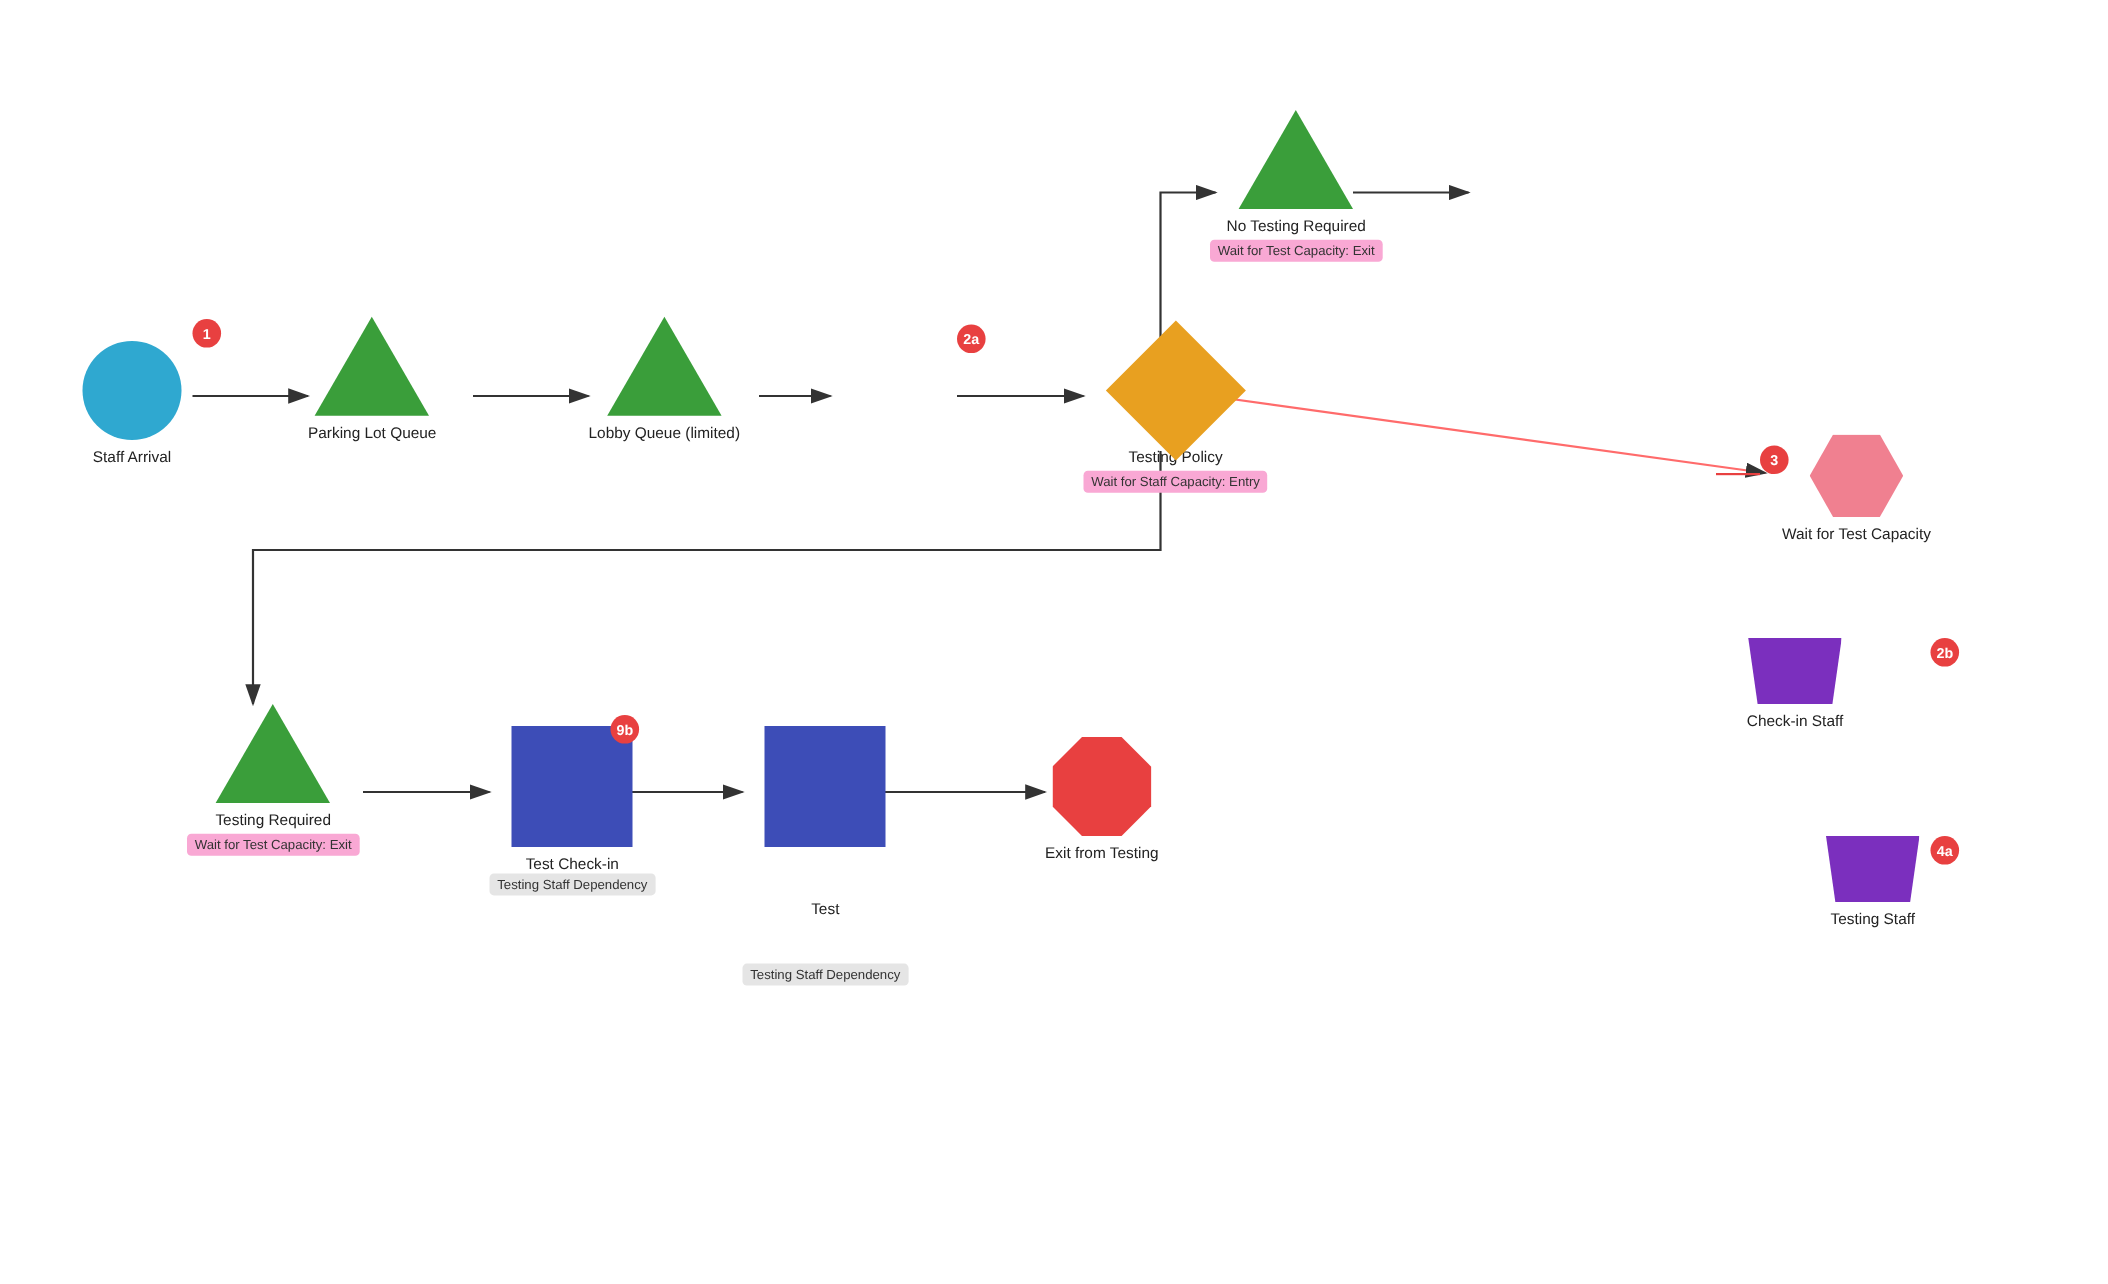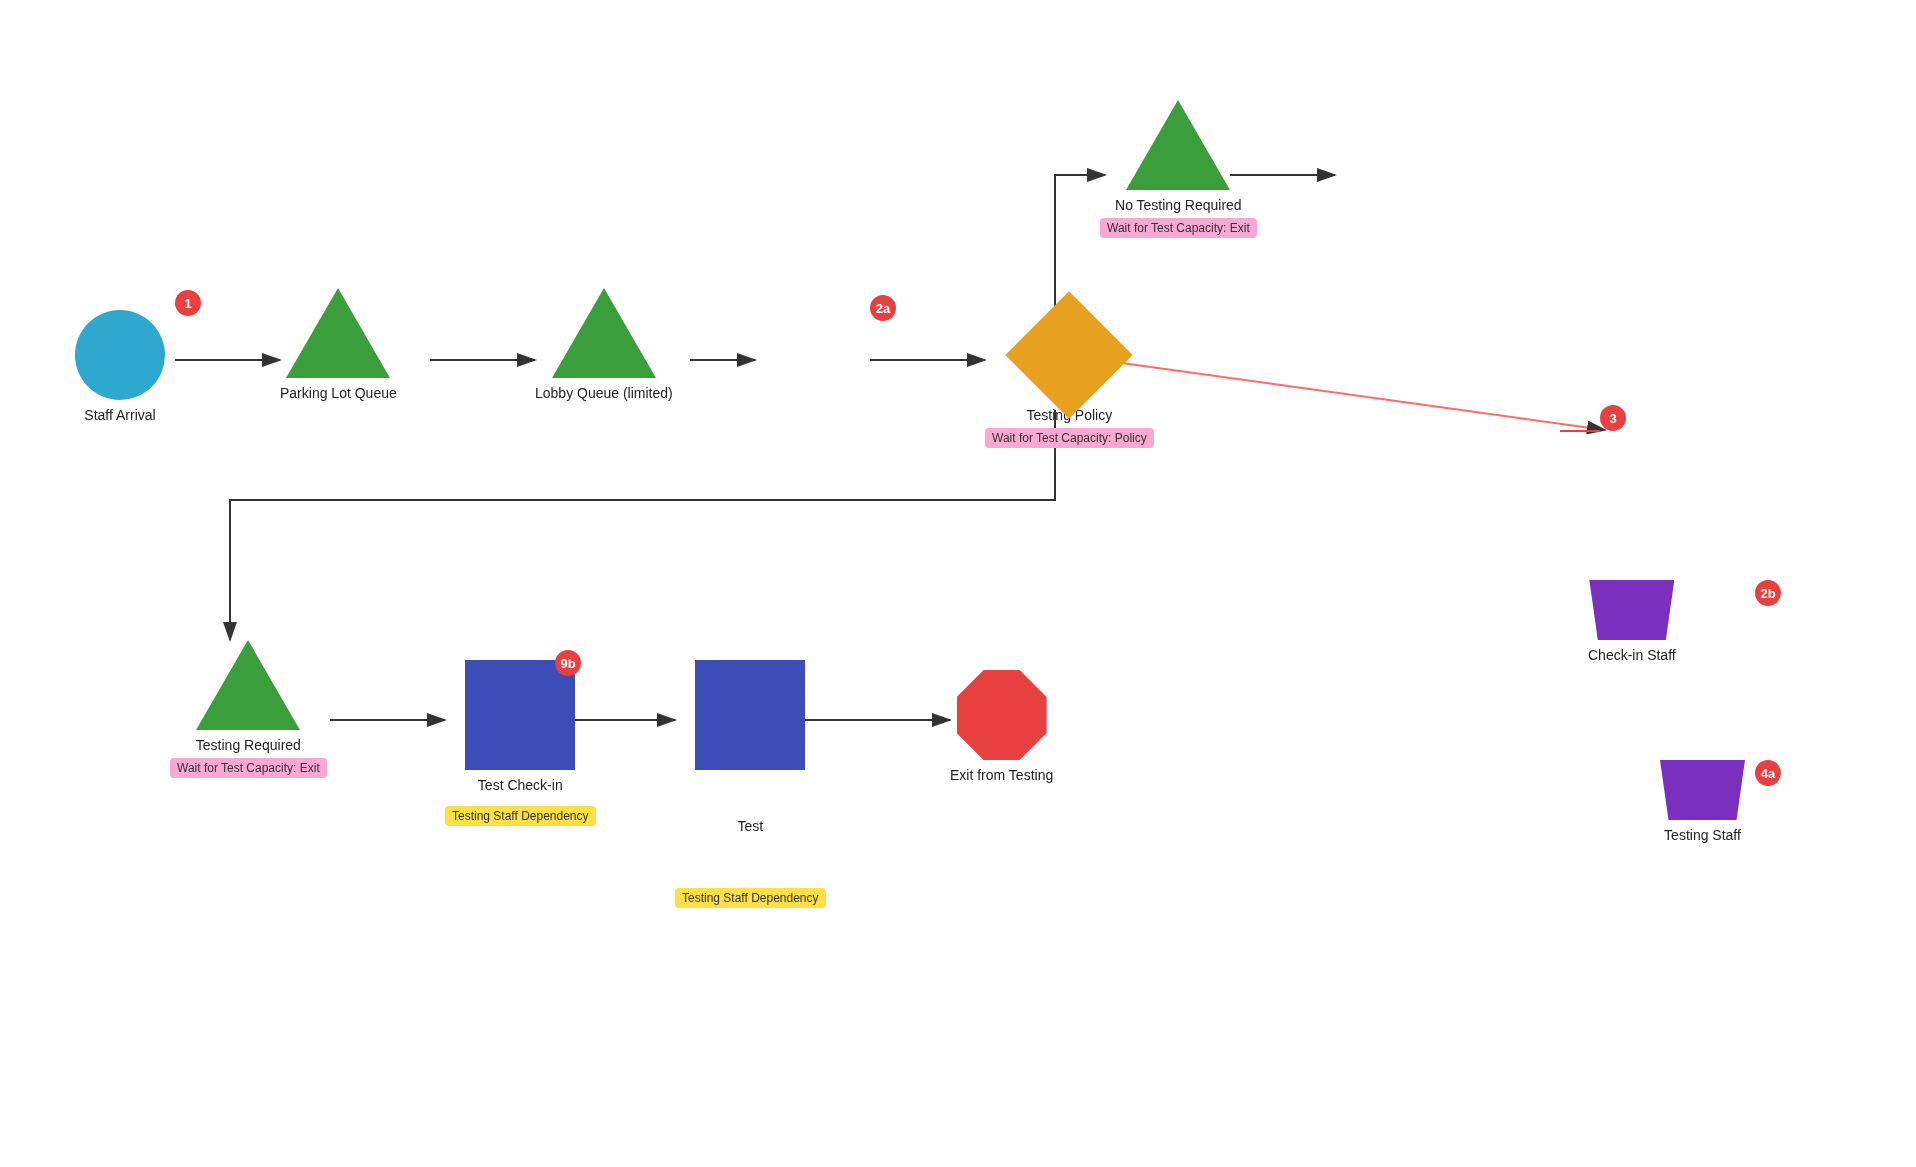--- a/index.html
+++ b/index.html
@@ -106,26 +106,26 @@
     .tag {
       background: #f9a8d4;
       border-radius: 4px;
       padding: 3px 7px;
       font-size: 12px;
       color: #333;
       margin-top: 4px;
       white-space: nowrap;
     }
     .tag-purple {
-      background: #fde047;
+      background: #e5e5e5;
       border-radius: 4px;
       padding: 3px 7px;
       font-size: 12px;
       color: #333;
-      margin-top: 12px;
+      margin-top: 0;
       white-space: nowrap;
     }
 
     
     #arrows {
       position: absolute;
       top: 0; left: 0;
       width: 1916px;
       height: 1167px;
       pointer-events: none;
@@ -185,33 +185,38 @@
 (limited)</div>
   </div>
 
   <div class="badge" style="left:870px;top:295px;">2a</div>
 
   <div class="node" style="left:985px;top:310px;">
     <div class="diamond-wrap">
       <div class="diamond"></div>
     </div>
     <div class="label">Testing Policy</div>
-    <div class="tag">Wait for Test Capacity: Policy</div>
+    <div class="tag">Wait for Staff Capacity: Entry</div>
   </div>
 
   <div class="node" style="left:1100px;top:100px;">
     <div class="triangle-up"></div>
     <div class="label">No Testing Required</div>
     <div class="tag">Wait for Test Capacity: Exit</div>
   </div>
 
 
   <div class="badge" style="left:1600px;top:405px;">3</div>
 
   <div style="position:absolute;left:1560px;top:430px;width:40px;height:2px;background:#e84040;"></div>
+  <div class="node" style="left:1620px;top:395px;">
+    <div class="hexagon"></div>
+    <div class="label">Wait for Test
+Capacity</div>
+  </div>
 
   <div class="node" style="left:170px;top:640px;">
     <div class="triangle-up"></div>
     <div class="label">Testing Required</div>
     <div class="tag">Wait for Test Capacity: Exit</div>
   </div>
 
   <div class="badge" style="left:555px;top:650px;">9b</div>
   <div class="node" style="left:445px;top:660px;">
     <div class="square"></div>

